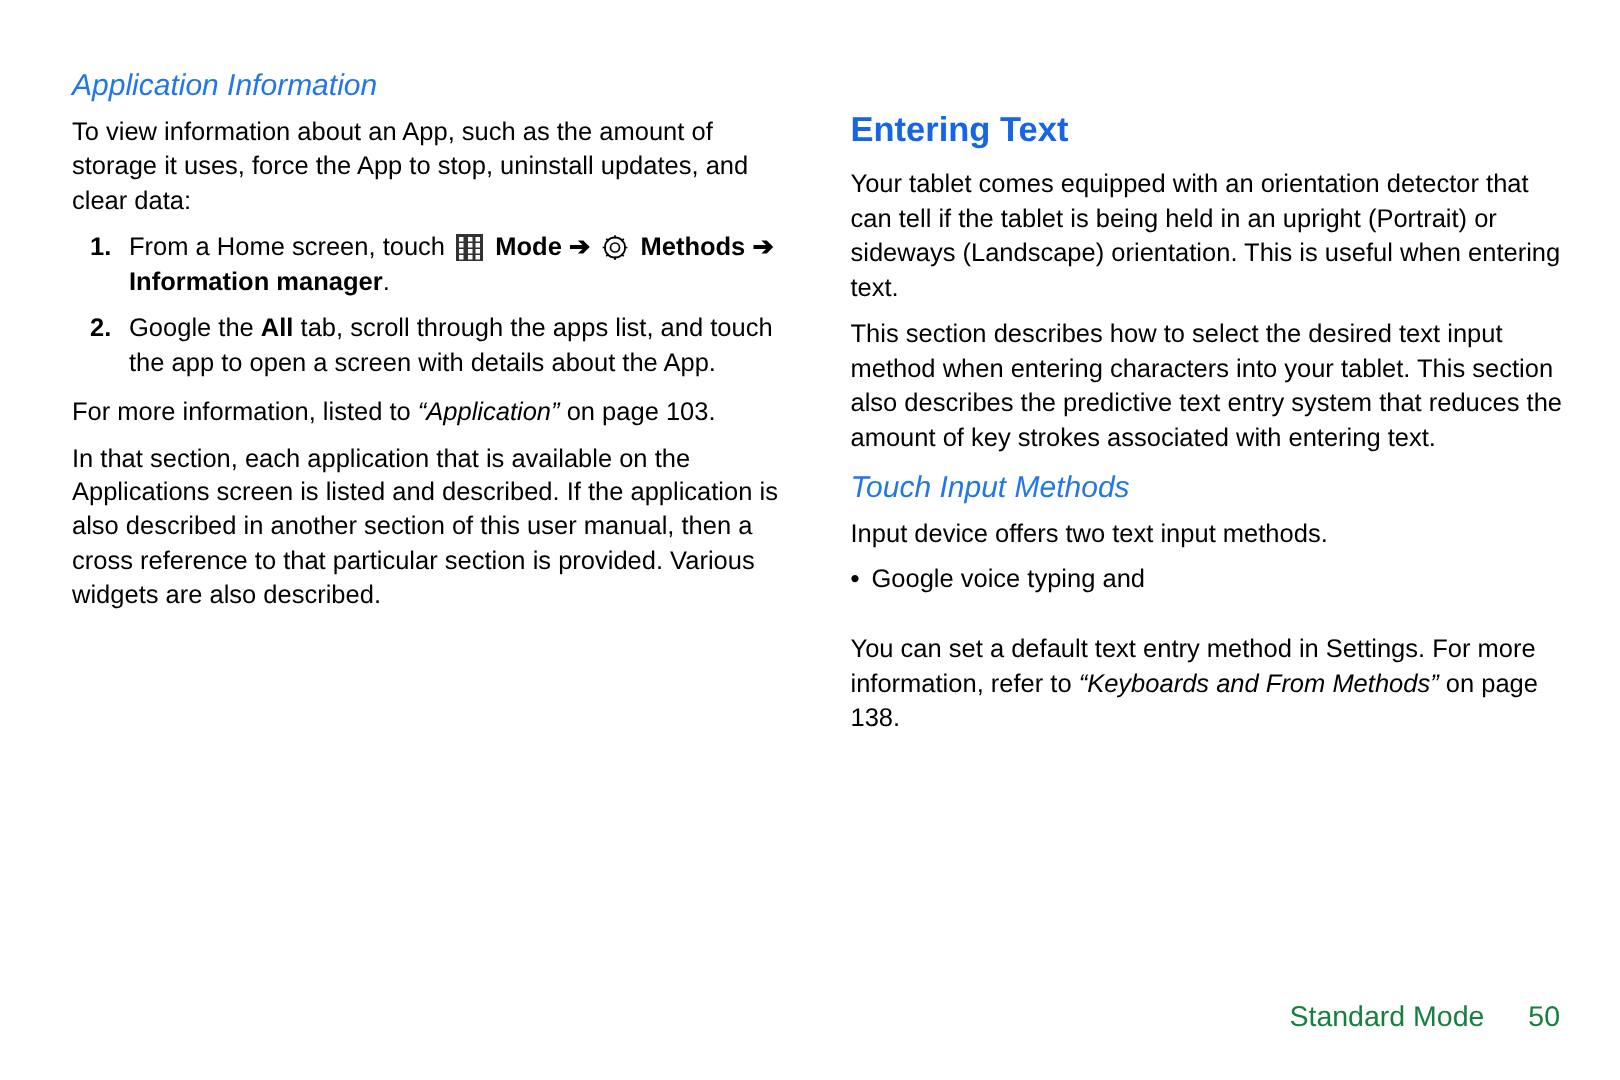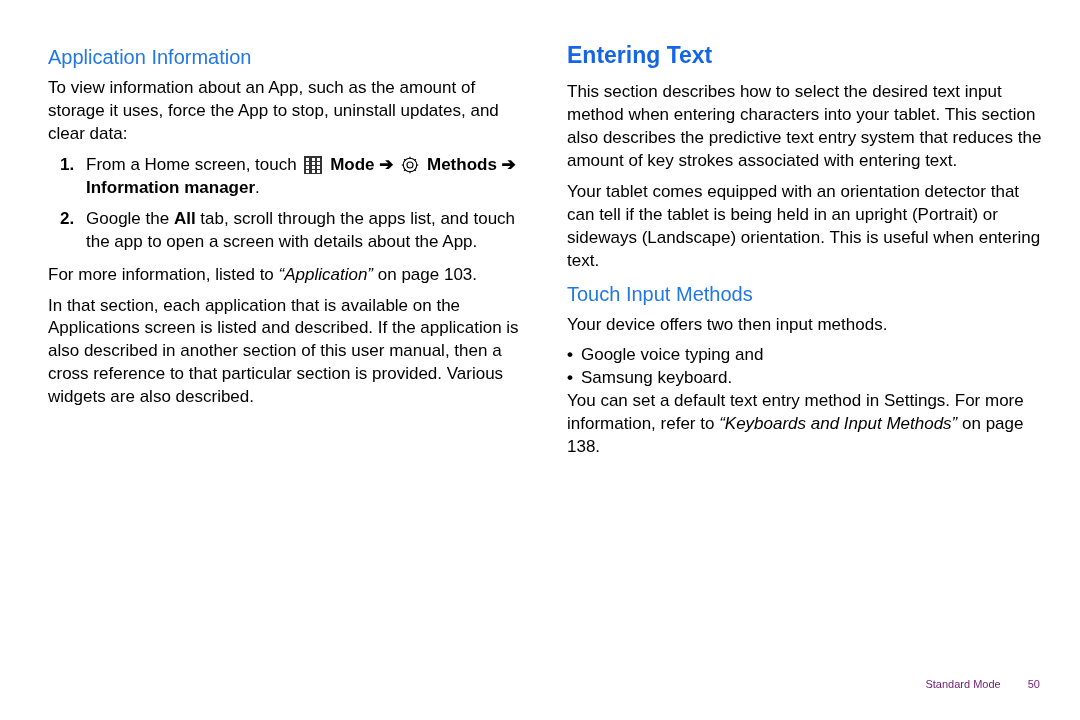--- a/index.html
+++ b/index.html
@@ -9,51 +9,53 @@
       background:#fff; color:#000;
       position:relative;
       font-size:17px; line-height:1.35;
     }
     .page { display:flex; padding:40px 34px 0 48px; gap:40px; }
     .col { flex:1; }
     .sec-h {
       font-family: Arial, Helvetica, sans-serif;
       font-weight:800; color:#1565e6; font-size:23px;
       margin-bottom:10px;
+      margin-top:31px;
     }
     .sub-h {
       font-family: Arial, Helvetica, sans-serif;
       font-weight:400; color:#2277e6; font-size:20px;
       margin: 4px 0 6px 0;
+      font-style: italic;
     }
     p { margin-bottom:8px; }
     ol { list-style:none; margin:6px 0 10px 12px; }
     ol li { display:flex; margin-bottom:8px; }
     ol li .num { font-weight:700; min-width:26px; }
     ol li .txt { flex:1; }
-    ul { list-style:none; margin:4px 0 0 0; }
+    ul { list-style:none; margin:4px 0 24px 0; }
     ul li::before { content:"\2022"; font-weight:900; margin-right:8px; }
     .b { font-weight:700; }
     .arrow { font-weight:700; }
     
     .apps-icon {
       display:inline-flex; flex-wrap:wrap;
       width:18px; height:18px; background:#333;
       vertical-align:middle; padding:2px; gap:1px;
       margin:0 3px; align-content:space-between; justify-content:space-between;
     }
     .apps-icon span { background:#fff; width:3px; height:3px; }
     .settings-icon {
       display:inline-block; width:18px; height:18px; vertical-align:middle;
       margin:0 3px;
     }
     .settings-icon svg { display:block; }
     .footer {
       position:absolute; bottom:28px; right:40px;
-      font-size:11px; color:#701a75;
+      font-size:19px; color:#15803d;
     }
     .footer .pg { margin-left:24px; }
     .xref { font-style:italic; }
   </style>
 </head>
 <body>
 
 <div class="page">
 
   <div class="col">
@@ -115,33 +117,32 @@
     </ol>
 
     <p>
       <span>For more information, listed to </span><span class="xref">“Application”</span><span> on page 103.</span>
     </p>
     <p>In that section, each application that is available on the Applications screen is listed and described. If the application is also described in another section of this user manual, then a cross reference to that particular section is provided. Various widgets are also described.</p>
   </div>
 
   <div class="col">
     <div class="sec-h">Entering Text</div>
+    <p>Your tablet comes equipped with an orientation detector that can tell if the tablet is being held in an upright (Portrait) or sideways (Landscape) orientation. This is useful when entering text.</p>
     <p>This section describes how to select the desired text input method when entering characters into your tablet. This section also describes the predictive text entry system that reduces the amount of key strokes associated with entering text.</p>
-    <p>Your tablet comes equipped with an orientation detector that can tell if the tablet is being held in an upright (Portrait) or sideways (Landscape) orientation. This is useful when entering text.</p>
 
     <div class="sub-h">Touch Input Methods</div>
-    <p>Your device offers two then input methods.</p>
+    <p>Input device offers two text input methods.</p>
 
     <ul>
       <li>Google voice typing and</li>
-      <li>Samsung keyboard.</li>
     </ul>
 
     <p>
-      <span>You can set a default text entry method in Settings. For more information, refer to </span><span class="xref">“Keyboards and Input Methods”</span><span> on page 138.</span>
+      <span>You can set a default text entry method in Settings. For more information, refer to </span><span class="xref">“Keyboards and From Methods”</span><span> on page 138.</span>
     </p>
   </div>
 </div>
 
 <div class="footer">
   <span>Standard Mode</span>
   <span class="pg">50</span>
 </div>
 
 </body></html>

